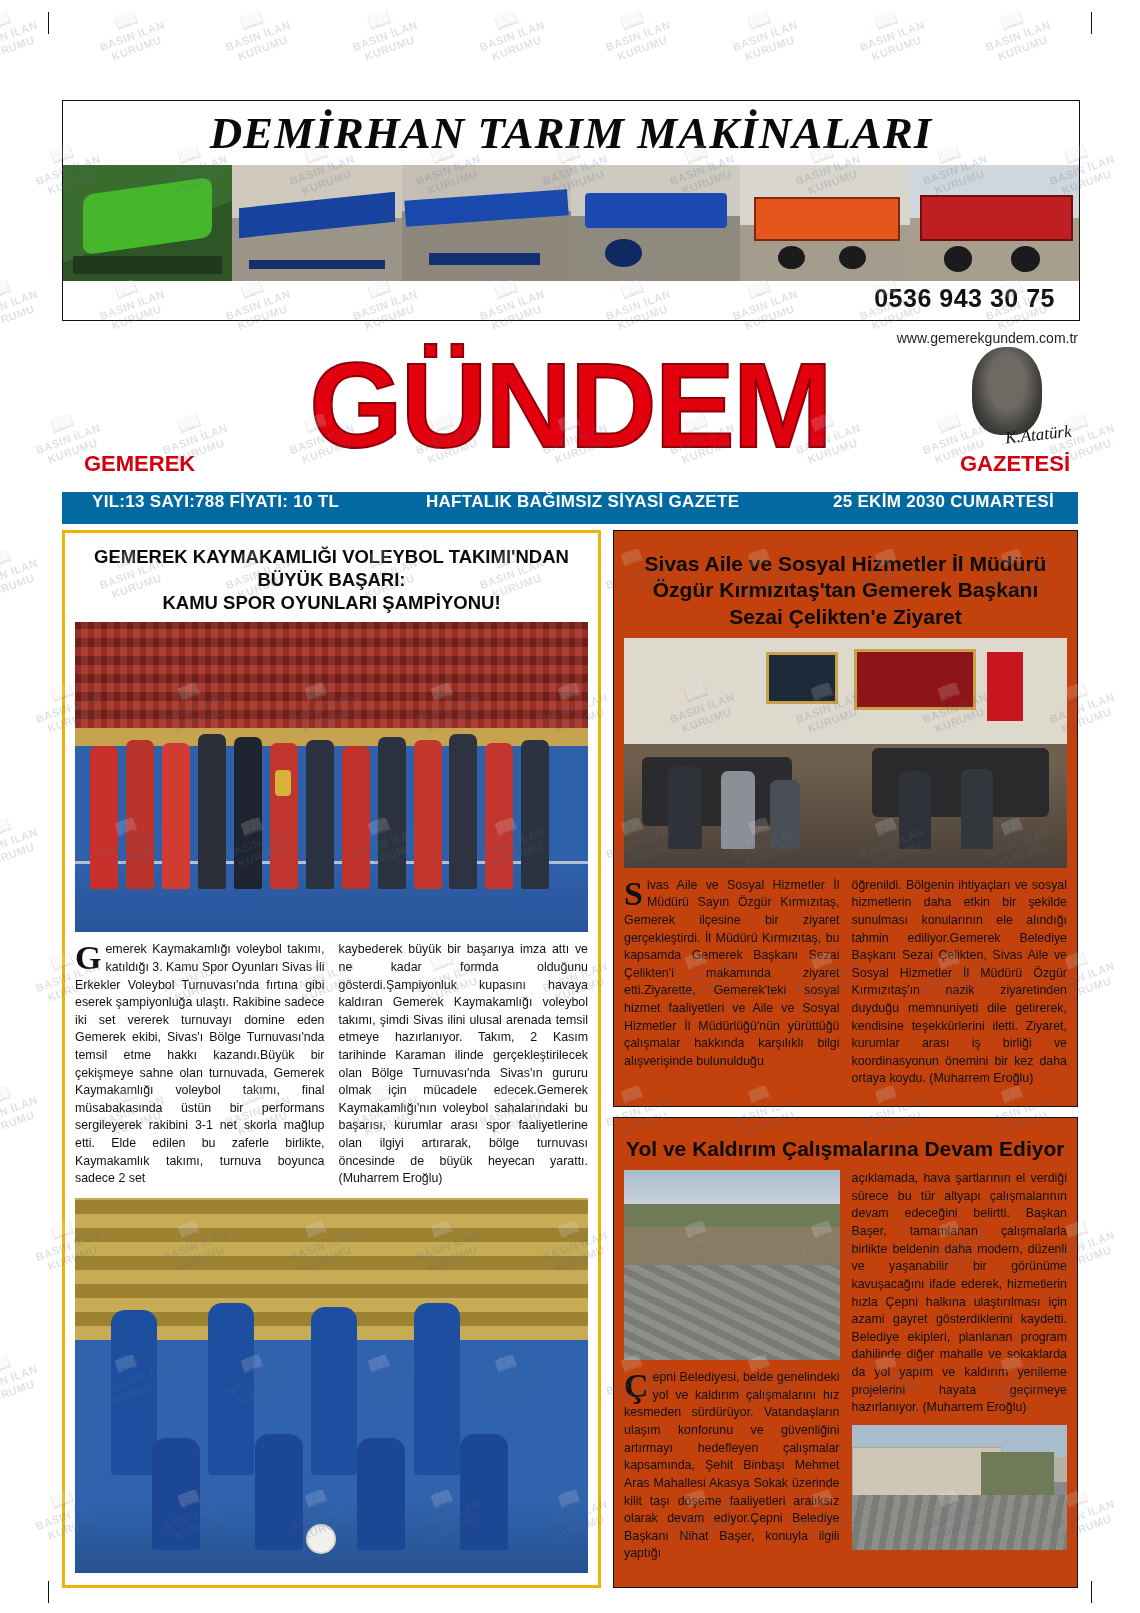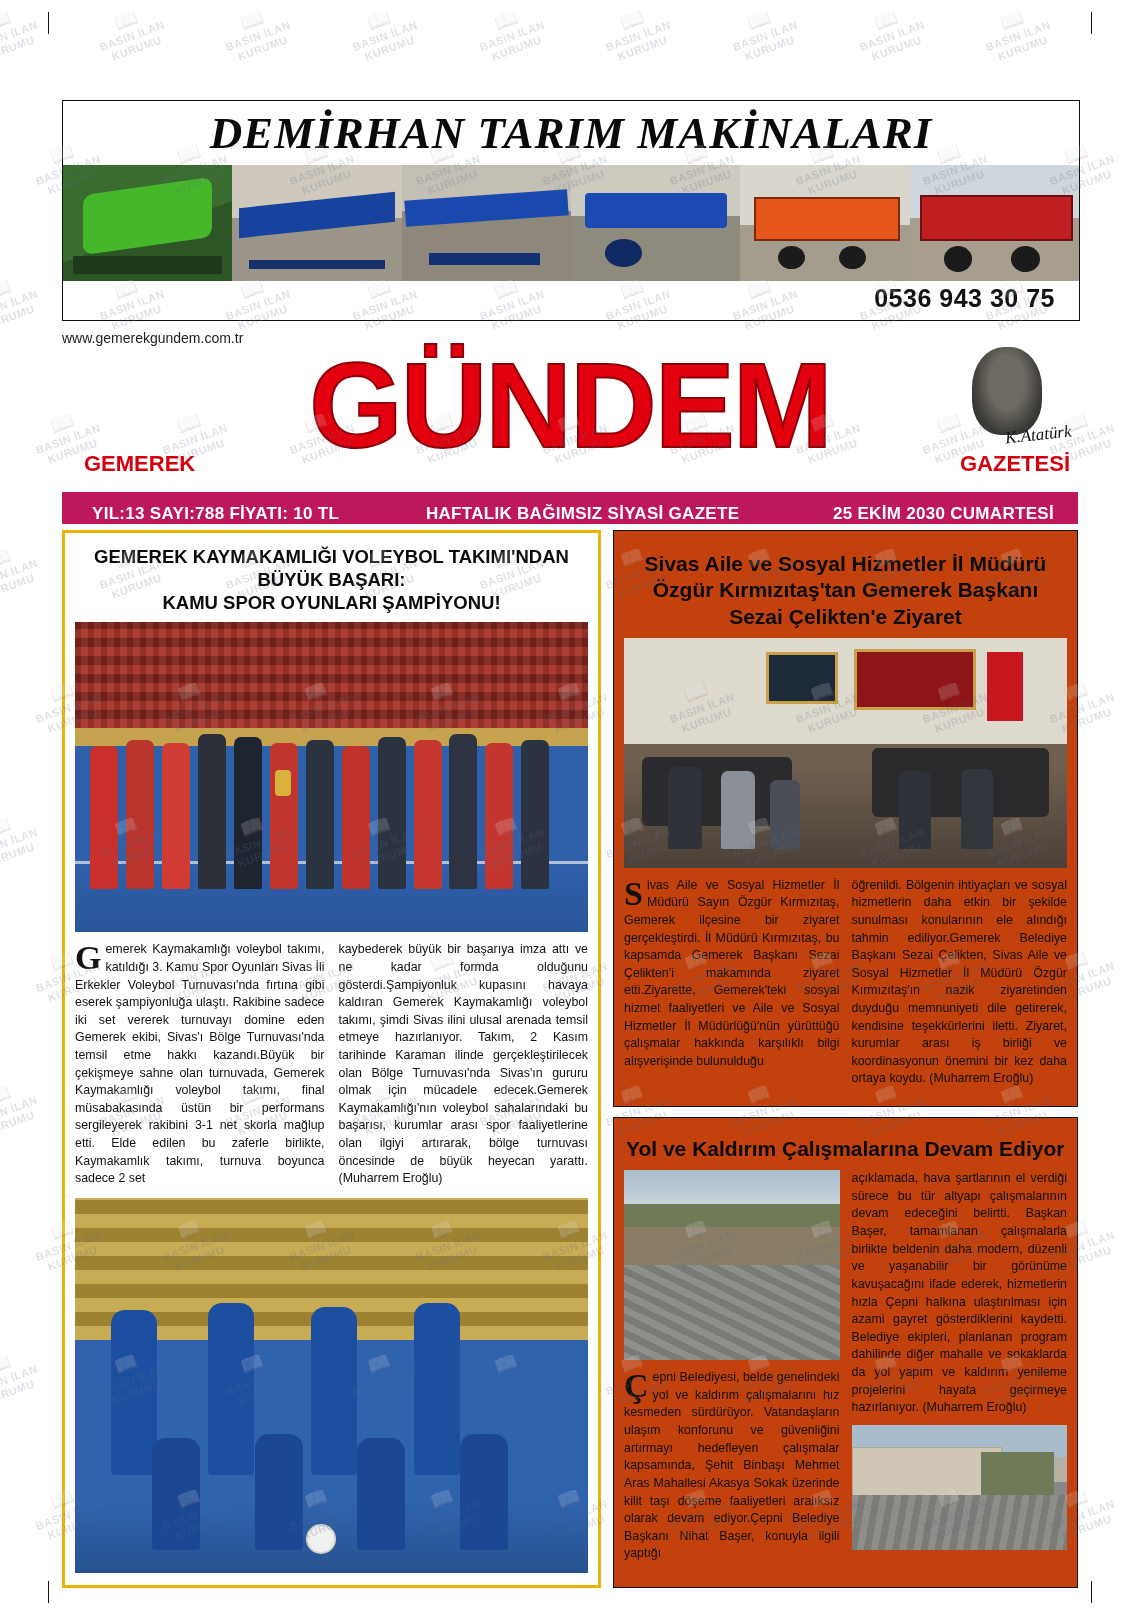--- a/index.html
+++ b/index.html
@@ -79,21 +79,21 @@
     font-weight:bold; font-size:25px; color:#111;
     letter-spacing:0.5px;
   }
 
   
   .masthead{
     position:absolute; left:62px; top:327px; width:1016px; height:165px;
   }
   .site-url{
     position:absolute; left:0; right:0; top:3px;
-    text-align:left;
+    text-align:right;
     font-size:14px; color:#222;
     font-family:"Liberation Sans", sans-serif;
   }
   .gundem-word{
     position:absolute; left:0; right:0; top:18px;
     text-align:center;
     font-family:"Liberation Sans", sans-serif;
     font-weight:bold;
     font-size:120px;
     line-height:1;
@@ -136,22 +136,22 @@
   .atk-sig{
     position:absolute; right:2px; bottom:6px;
     font-family:"Liberation Serif", serif;
     font-style:italic; font-size:17px; color:#111;
     transform:rotate(-6deg);
   }
 
   
   .infobar{
     position:absolute; left:62px; top:492px; width:1016px; height:32px;
-    background:#be185d; color:#fff;
-    display:flex; align-items:flex-end;
+    background:#0369a1; color:#fff;
+    display:flex; align-items:flex-start;
   }
   .infobar div{ font-size:17px; font-weight:bold; letter-spacing:0.3px;}
   .ib-left{ padding-left:30px; width:34%; }
   .ib-mid{ width:34%; text-align:center; }
   .ib-right{ width:32%; text-align:right; padding-right:24px;}
 
   
   .main{
     position:absolute; left:62px; top:530px; width:1016px; height:1058px;
   }

